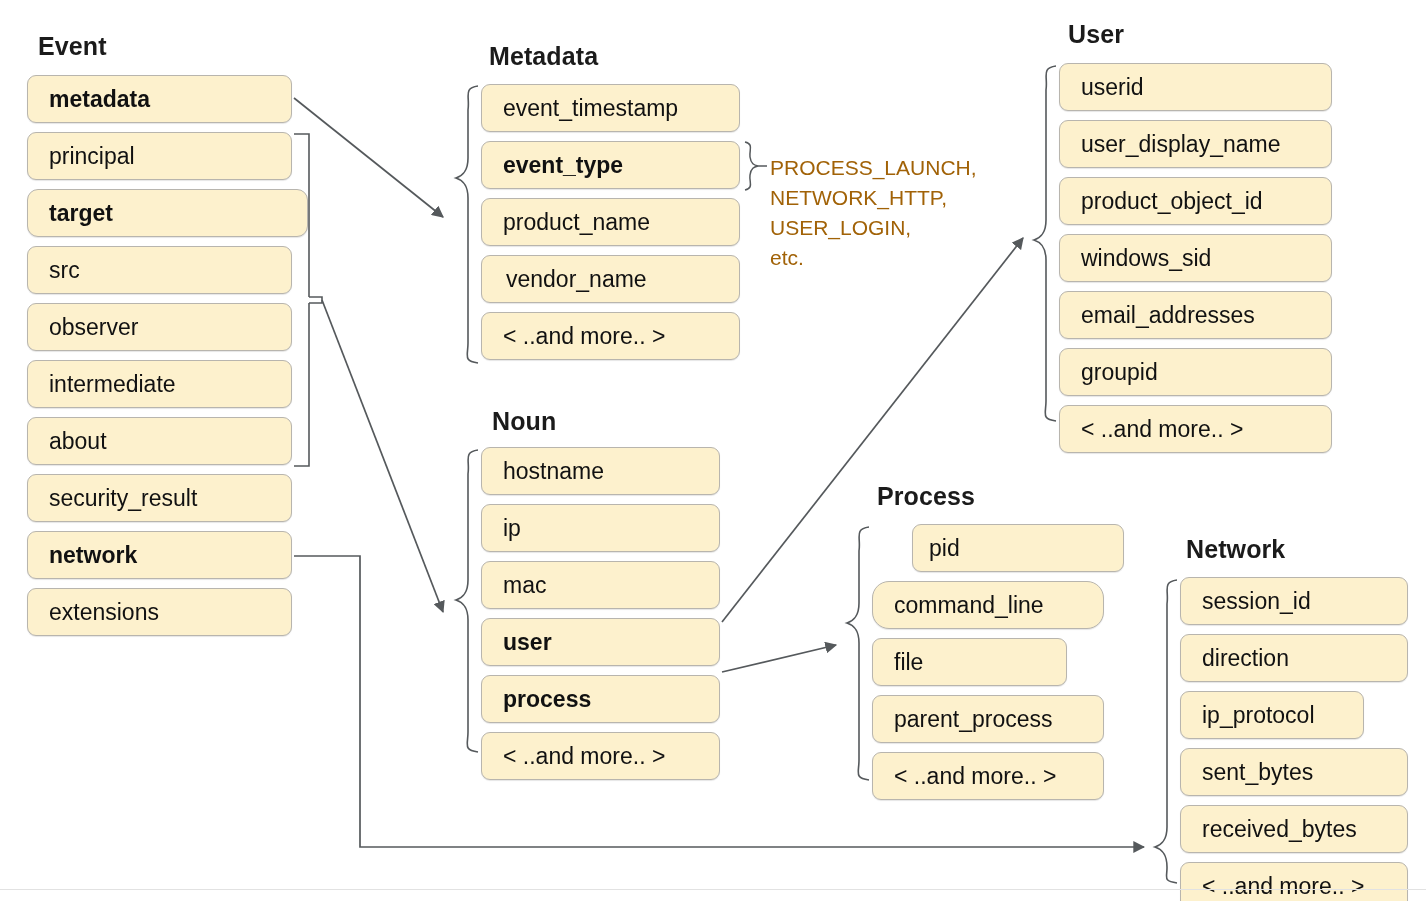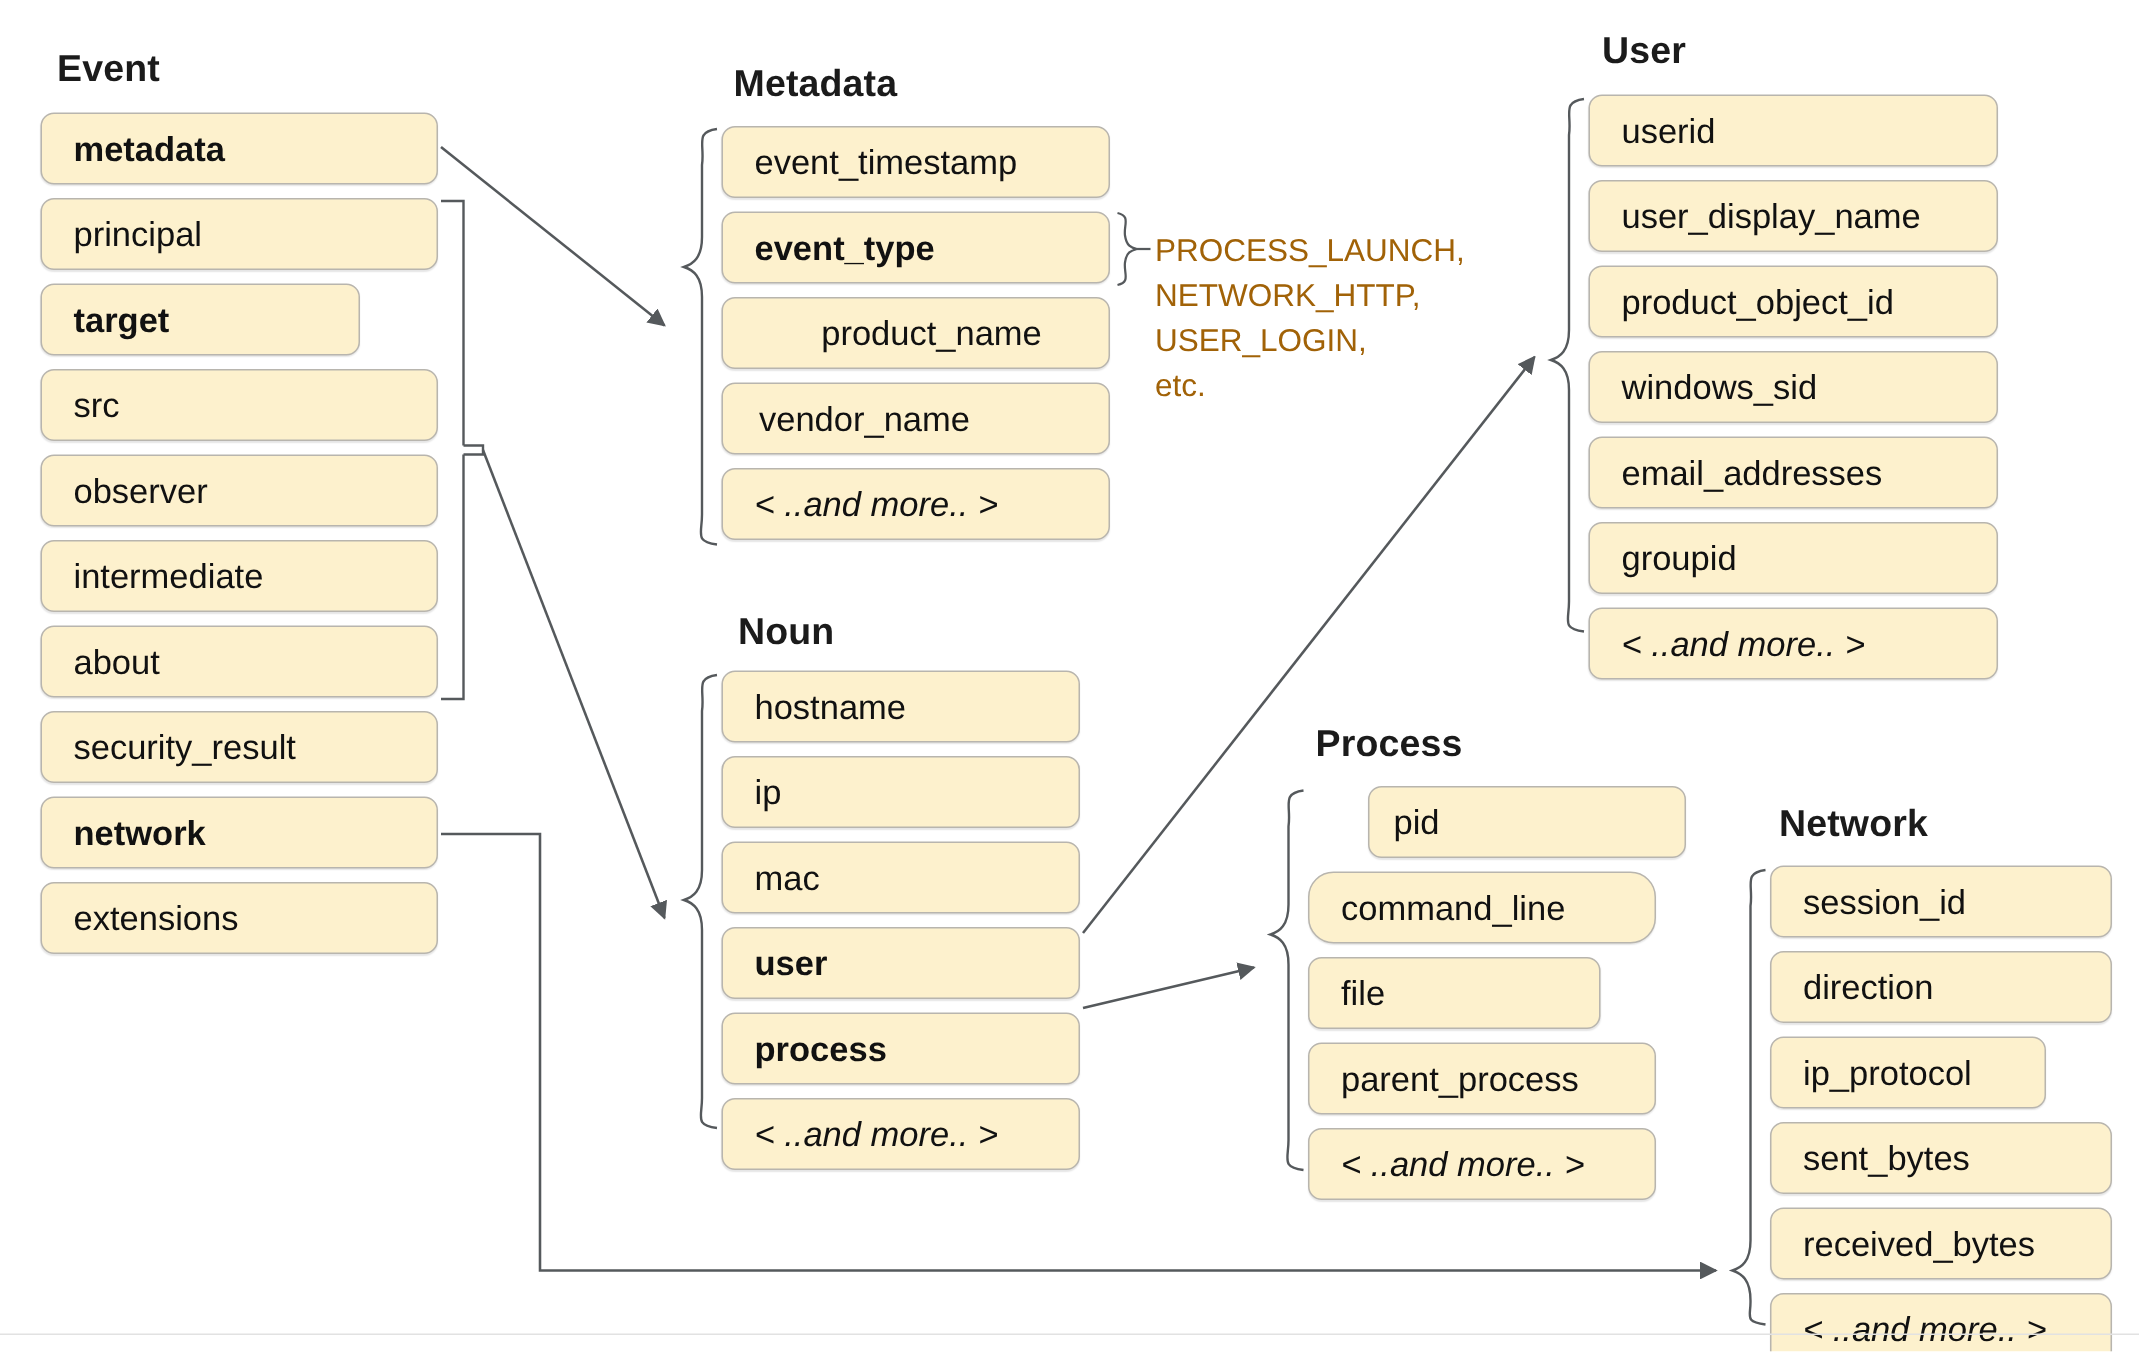--- a/index.html
+++ b/index.html
@@ -44,21 +44,21 @@
     border-radius:9px;
     display:flex;
     align-items:center;
     padding-left:21px;
     font-size:23px;
     color:#111111;
     white-space:nowrap;
     box-shadow:0 1px 1px rgba(0,0,0,.10);
   }
   .field.bold{font-weight:bold;}
-  .field.more{font-style:italic;}
+  .field.more{}
   .enum{
     position:absolute;
     font-size:21px;
     line-height:30px;
     color:#a16207;
     white-space:nowrap;
   }
   .enum div{white-space:nowrap;}
   .footer-rule{
     position:absolute;
@@ -115,21 +115,21 @@
 
   <div class="group">
     <div class="group-title" style="left: 38px; top: 34px;">Event</div>
     <div class="fields">
         <div class="field bold" style="left: 27px; top: 75px; width: 265px;">
           <span>metadata</span>
         </div>
         <div class="field" style="left: 27px; top: 132px; width: 265px;">
           <span>principal</span>
         </div>
-        <div class="field bold" style="left: 27px; top: 189px; width: 213px;">
+        <div class="field bold" style="left: 27px; top: 189px; width: 281px; border-radius: 11px;">
           <span>target</span>
         </div>
         <div class="field" style="left: 27px; top: 246px; width: 265px;">
           <span>src</span>
         </div>
         <div class="field" style="left: 27px; top: 303px; width: 265px;">
           <span>observer</span>
         </div>
         <div class="field" style="left: 27px; top: 360px; width: 265px;">
           <span>intermediate</span>
@@ -151,21 +151,21 @@
 
   <div class="group">
     <div class="group-title" style="left: 489px; top: 44px;">Metadata</div>
     <div class="fields">
         <div class="field" style="left: 481px; top: 84px; width: 259px;">
           <span>event_timestamp</span>
         </div>
         <div class="field bold" style="left: 481px; top: 141px; width: 259px;">
           <span>event_type</span>
         </div>
-        <div class="field" style="left: 481px; top: 198px; width: 259px; justify-content: center;">
+        <div class="field" style="left: 481px; top: 198px; width: 259px;">
           <span>product_name</span>
         </div>
         <div class="field" style="left: 481px; top: 255px; width: 259px; padding-left: 24px;">
           <span>vendor_name</span>
         </div>
         <div class="field more" style="left: 481px; top: 312px; width: 259px;">
           <span>&lt; ..and more.. &gt;</span>
         </div>
       </div>
   </div>

